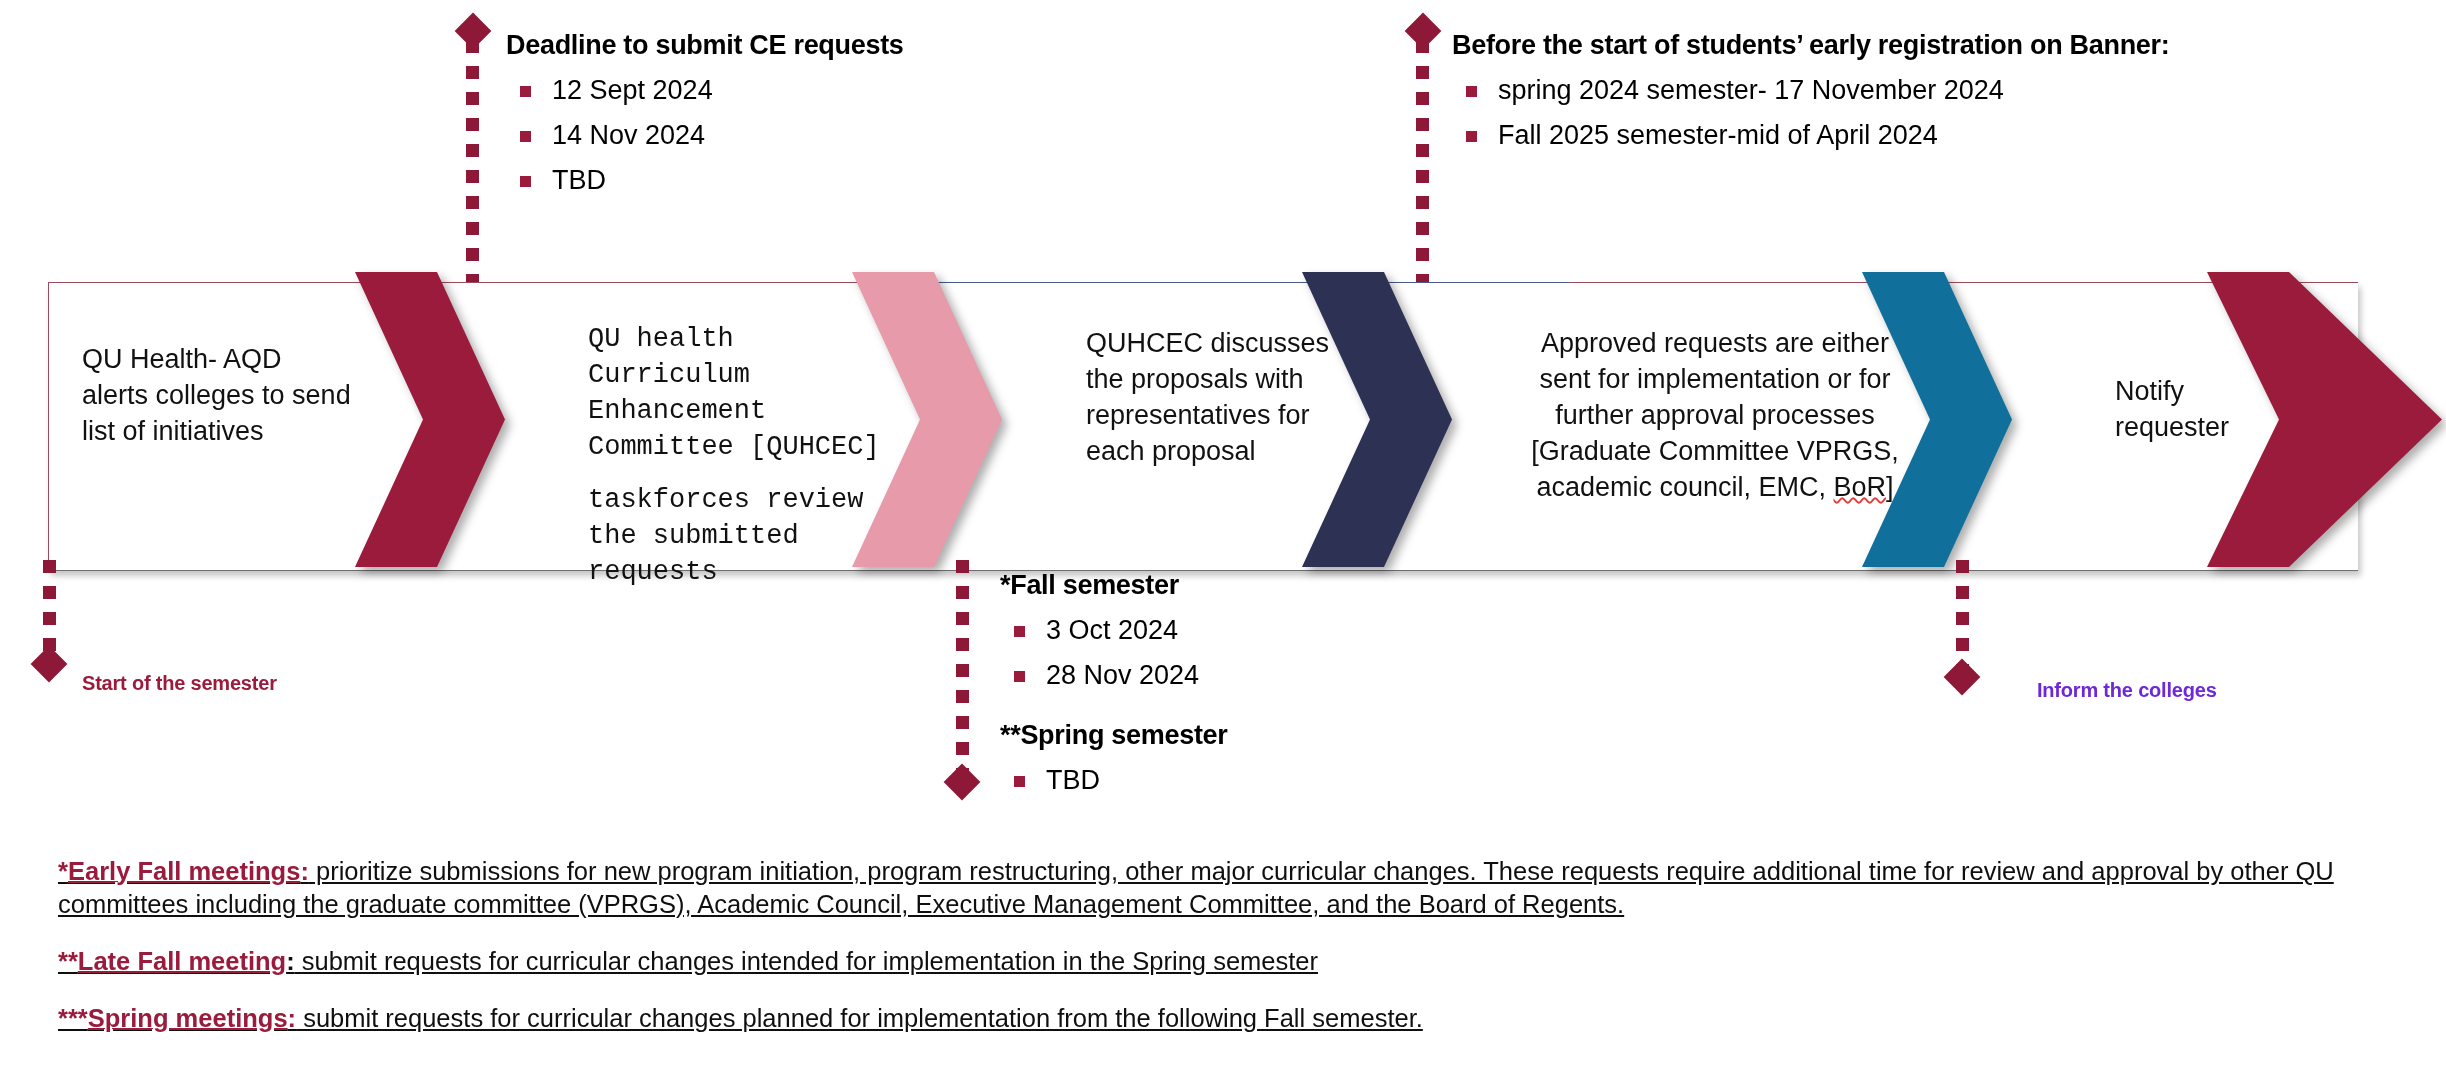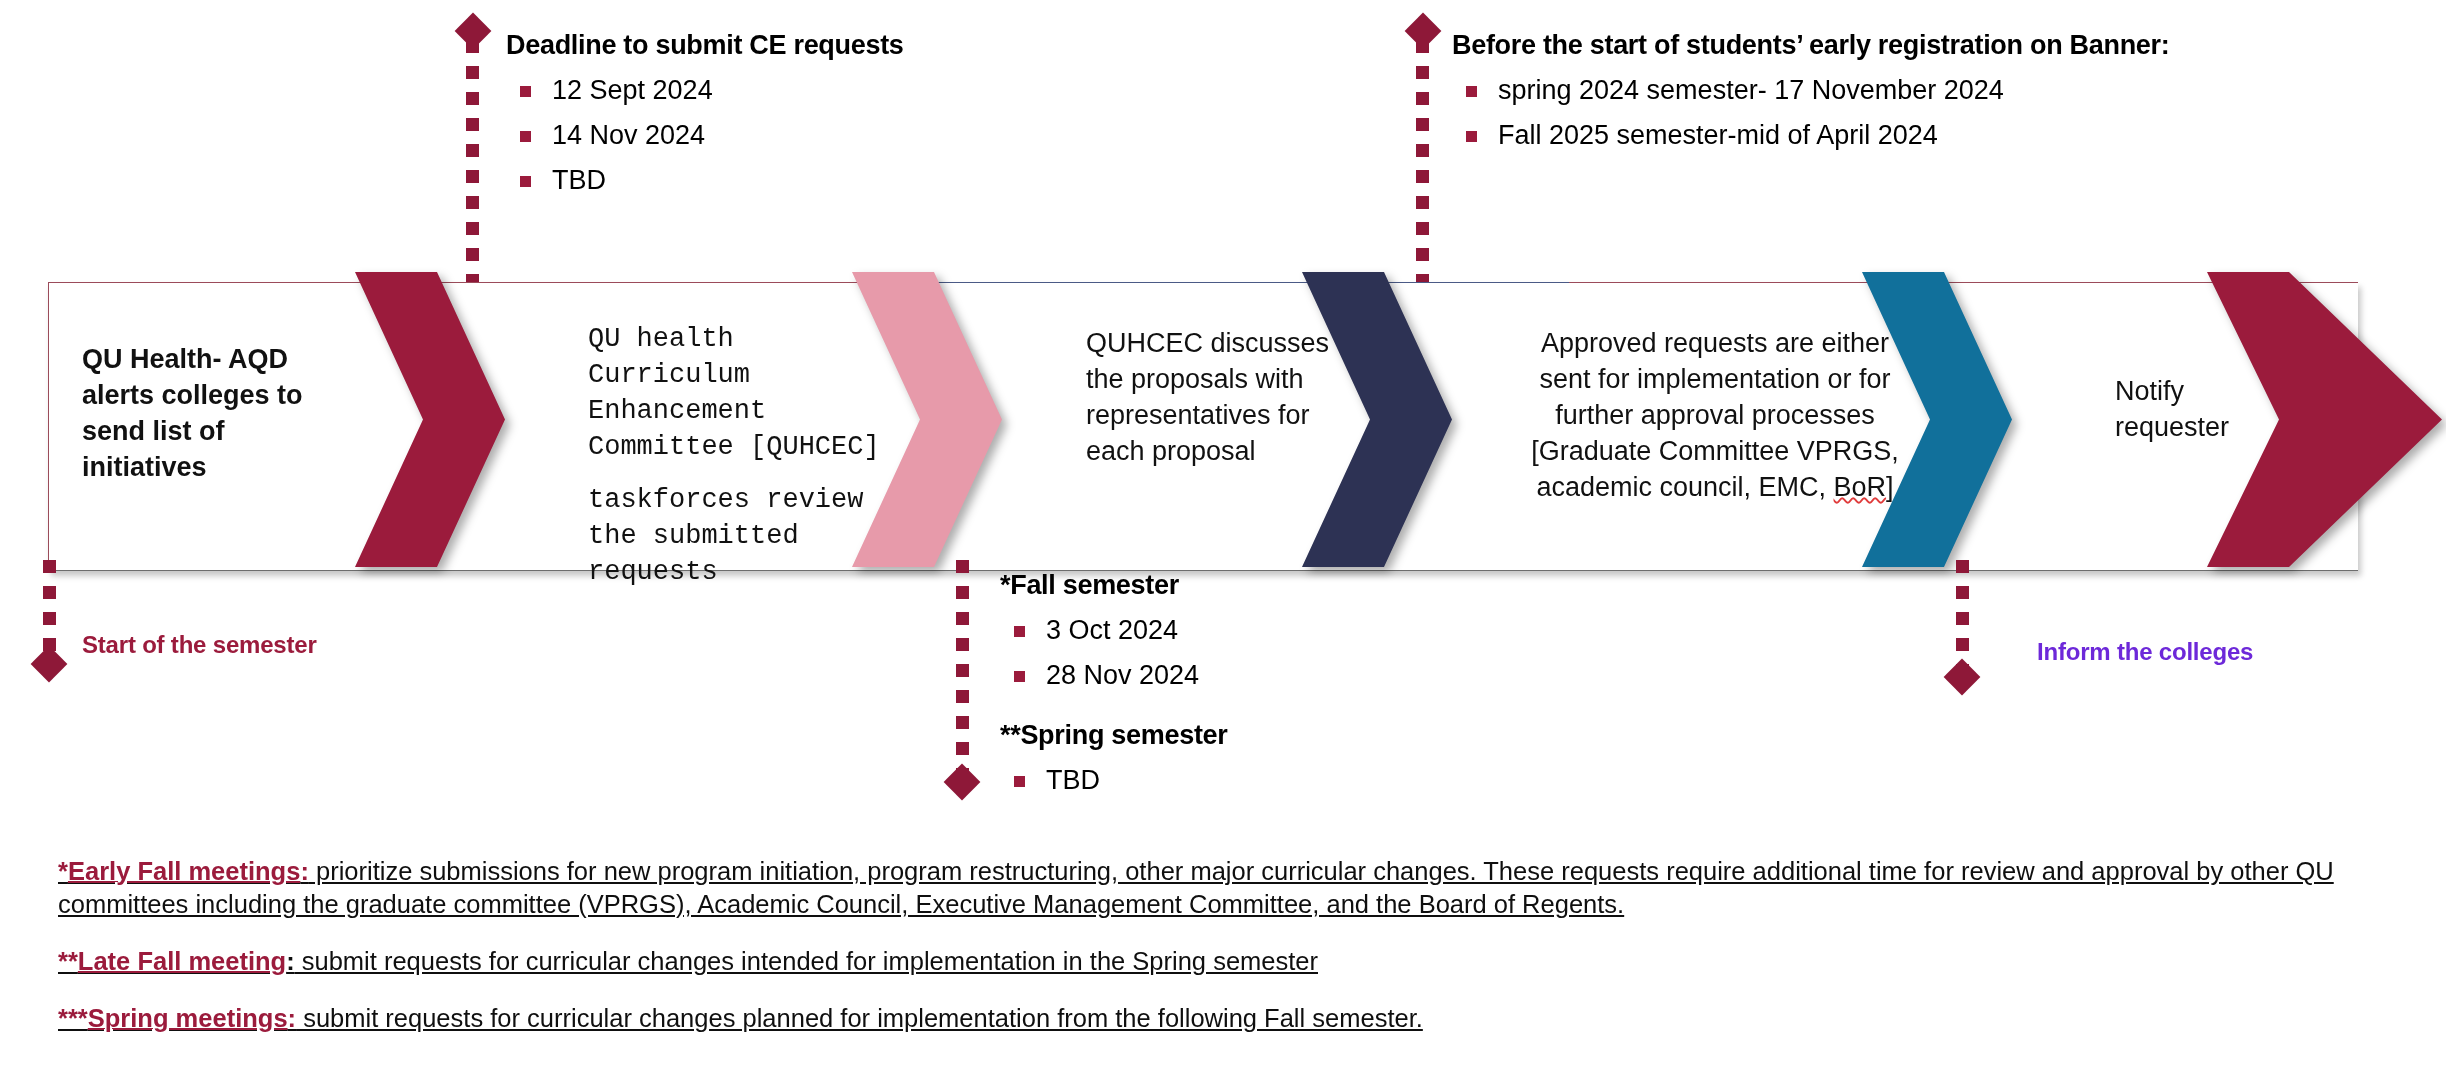--- a/index.html
+++ b/index.html
@@ -98,23 +98,24 @@
     text-decoration:underline;
     text-decoration-color:#e03b3b;
     text-decoration-style:wavy;
     text-decoration-thickness:1.5px;
   }
 
   
   .anchor-label{
     position:absolute;
     font-weight:bold;
-    font-size:24px;
+    font-size:20px;
     white-space:nowrap;
     letter-spacing:-0.2px;
+    margin-top:41px;
   }
 
   
   .notes{
     position:absolute;
     left:58px;top:855px;
     width:2340px;
   }
   .note{
     font-size:25.5px;
@@ -185,21 +186,21 @@
       <path d="M0,0 L82,0 L150,147.5 L82,295 L0,295 L68,147.5 Z" fill="#11709B"></path>
     </svg>
   </div>
 
   <div class="chev" style="left:2207px;width:235px;">
     <svg width="235" height="295" viewBox="0 0 235 295" xmlns="http://www.w3.org/2000/svg">
       <path d="M0,0 L82,0 L235,147.5 L82,295 L0,295 L72,147.5 Z" fill="#9B1B3C"></path>
     </svg>
   </div>
 
-  <div class="step" style="left:82px;top:341px;width:270px;font-weight:bold;">
+  <div class="step" style="left:82px;top:341px;width:270px;">
     <p>QU Health- AQD alerts colleges to send list of initiatives</p>
   </div>
 
   <div class="step" style="left:588px;top:321px;width:320px;font-family:Liberation Mono, monospace;">
     <p>QU health Curriculum Enhancement Committee [QUHCEC]</p>
     <p>taskforces review the submitted requests</p>
   </div>
 
   <div class="step" style="left:1086px;top:325px;width:262px;">
     <p>QUHCEC discusses the proposals with representatives for each proposal</p>

